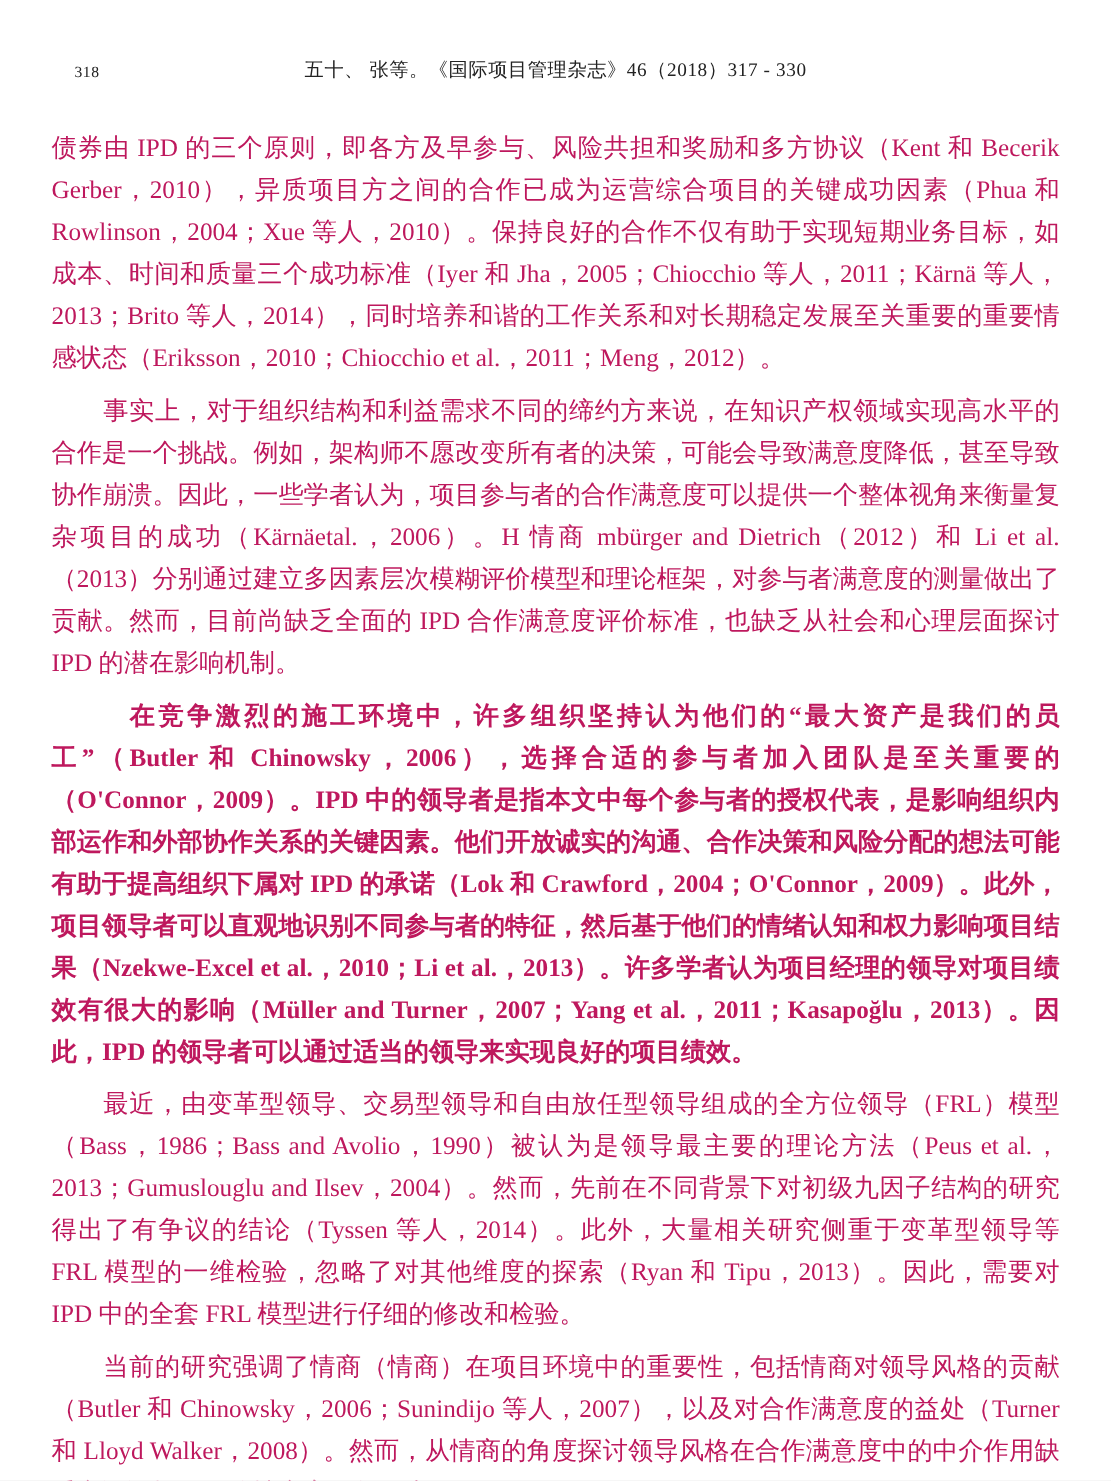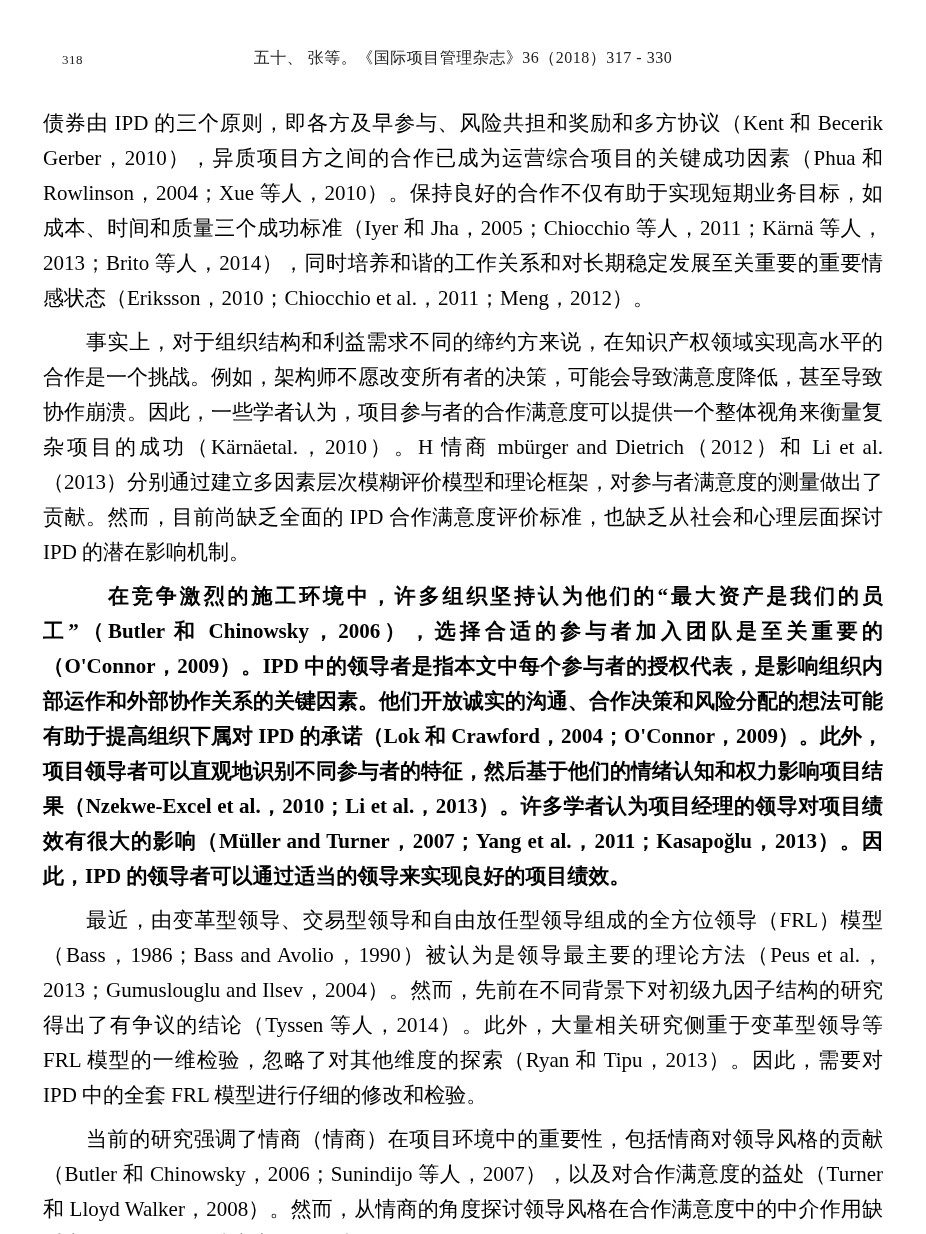--- a/index.html
+++ b/index.html
@@ -44,37 +44,37 @@
     position: absolute;
     top: 106px;
     left: 43px;
     width: 840px;
   }
   .body-text p {
     margin: 0 0 9px 0;
     font-size: 21px;
     line-height: 35px;
     text-align: justify;
-    color: #000000;
+    color: #be185d;
   }
   .body-text p.indent-0 { text-indent: 0; }
   .body-text p.indent-2 { text-indent: 2.05em; }
   .body-text p.indent-3 { text-indent: 3.1em; font-weight: bold; }
 </style>
 </head>
 <body>
 
 <div class="page">
 
   <div class="running-header">
     <span class="page-number">318</span>
-    <div class="header-title">五十、 张等。《国际项目管理杂志》36（2018）317 - 330</div>
+    <div class="header-title">五十、 张等。《国际项目管理杂志》46（2018）317 - 330</div>
   </div>
 
   <div class="body-text">
     <p class="indent-0">债券由 IPD 的三个原则，即各方及早参与、风险共担和奖励和多方协议（Kent 和 Becerik Gerber，2010），异质项目方之间的合作已成为运营综合项目的关键成功因素（Phua 和 Rowlinson，2004；Xue 等人，2010）。保持良好的合作不仅有助于实现短期业务目标，如成本、时间和质量三个成功标准（Iyer 和 Jha，2005；Chiocchio 等人，2011；Kärnä 等人，2013；Brito 等人，2014），同时培养和谐的工作关系和对长期稳定发展至关重要的重要情感状态（Eriksson，2010；Chiocchio et al.，2011；Meng，2012）。</p>
-    <p class="indent-2">事实上，对于组织结构和利益需求不同的缔约方来说，在知识产权领域实现高水平的合作是一个挑战。例如，架构师不愿改变所有者的决策，可能会导致满意度降低，甚至导致协作崩溃。因此，一些学者认为，项目参与者的合作满意度可以提供一个整体视角来衡量复杂项目的成功（Kärnäetal.，2010）。H 情商 mbürger and Dietrich（2012）和 Li et al.（2013）分别通过建立多因素层次模糊评价模型和理论框架，对参与者满意度的测量做出了贡献。然而，目前尚缺乏全面的 IPD 合作满意度评价标准，也缺乏从社会和心理层面探讨 IPD 的潜在影响机制。</p>
+    <p class="indent-2">事实上，对于组织结构和利益需求不同的缔约方来说，在知识产权领域实现高水平的合作是一个挑战。例如，架构师不愿改变所有者的决策，可能会导致满意度降低，甚至导致协作崩溃。因此，一些学者认为，项目参与者的合作满意度可以提供一个整体视角来衡量复杂项目的成功（Kärnäetal.，2006）。H 情商 mbürger and Dietrich（2012）和 Li et al.（2013）分别通过建立多因素层次模糊评价模型和理论框架，对参与者满意度的测量做出了贡献。然而，目前尚缺乏全面的 IPD 合作满意度评价标准，也缺乏从社会和心理层面探讨 IPD 的潜在影响机制。</p>
     <p class="indent-3">在竞争激烈的施工环境中，许多组织坚持认为他们的“最大资产是我们的员工”（Butler 和 Chinowsky，2006），选择合适的参与者加入团队是至关重要的（O'Connor，2009）。IPD 中的领导者是指本文中每个参与者的授权代表，是影响组织内部运作和外部协作关系的关键因素。他们开放诚实的沟通、合作决策和风险分配的想法可能有助于提高组织下属对 IPD 的承诺（Lok 和 Crawford，2004；O'Connor，2009）。此外，项目领导者可以直观地识别不同参与者的特征，然后基于他们的情绪认知和权力影响项目结果（Nzekwe-Excel et al.，2010；Li et al.，2013）。许多学者认为项目经理的领导对项目绩效有很大的影响（Müller and Turner，2007；Yang et al.，2011；Kasapoğlu，2013）。因此，IPD 的领导者可以通过适当的领导来实现良好的项目绩效。</p>
     <p class="indent-2">最近，由变革型领导、交易型领导和自由放任型领导组成的全方位领导（FRL）模型（Bass，1986；Bass and Avolio，1990）被认为是领导最主要的理论方法（Peus et al.，2013；Gumuslouglu and Ilsev，2004）。然而，先前在不同背景下对初级九因子结构的研究得出了有争议的结论（Tyssen 等人，2014）。此外，大量相关研究侧重于变革型领导等 FRL 模型的一维检验，忽略了对其他维度的探索（Ryan 和 Tipu，2013）。因此，需要对 IPD 中的全套 FRL 模型进行仔细的修改和检验。</p>
     <p class="indent-2">当前的研究强调了情商（情商）在项目环境中的重要性，包括情商对领导风格的贡献（Butler 和 Chinowsky，2006；Sunindijo 等人，2007），以及对合作满意度的益处（Turner 和 Lloyd Walker，2008）。然而，从情商的角度探讨领导风格在合作满意度中的中介作用缺乏实证证据，尽管情商高的领导者可</p>
   </div>
 
 </div>
 
 </body></html>

